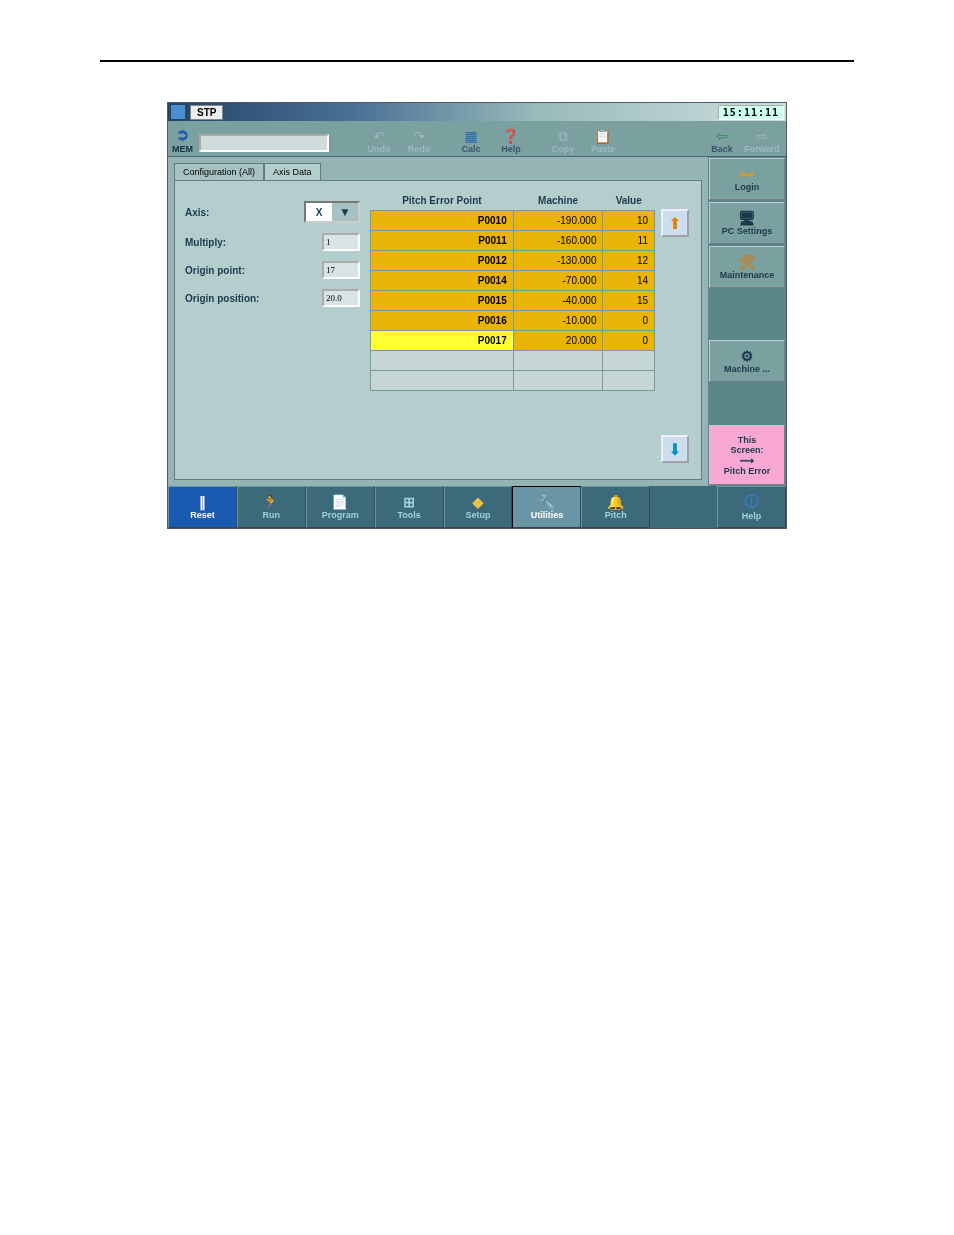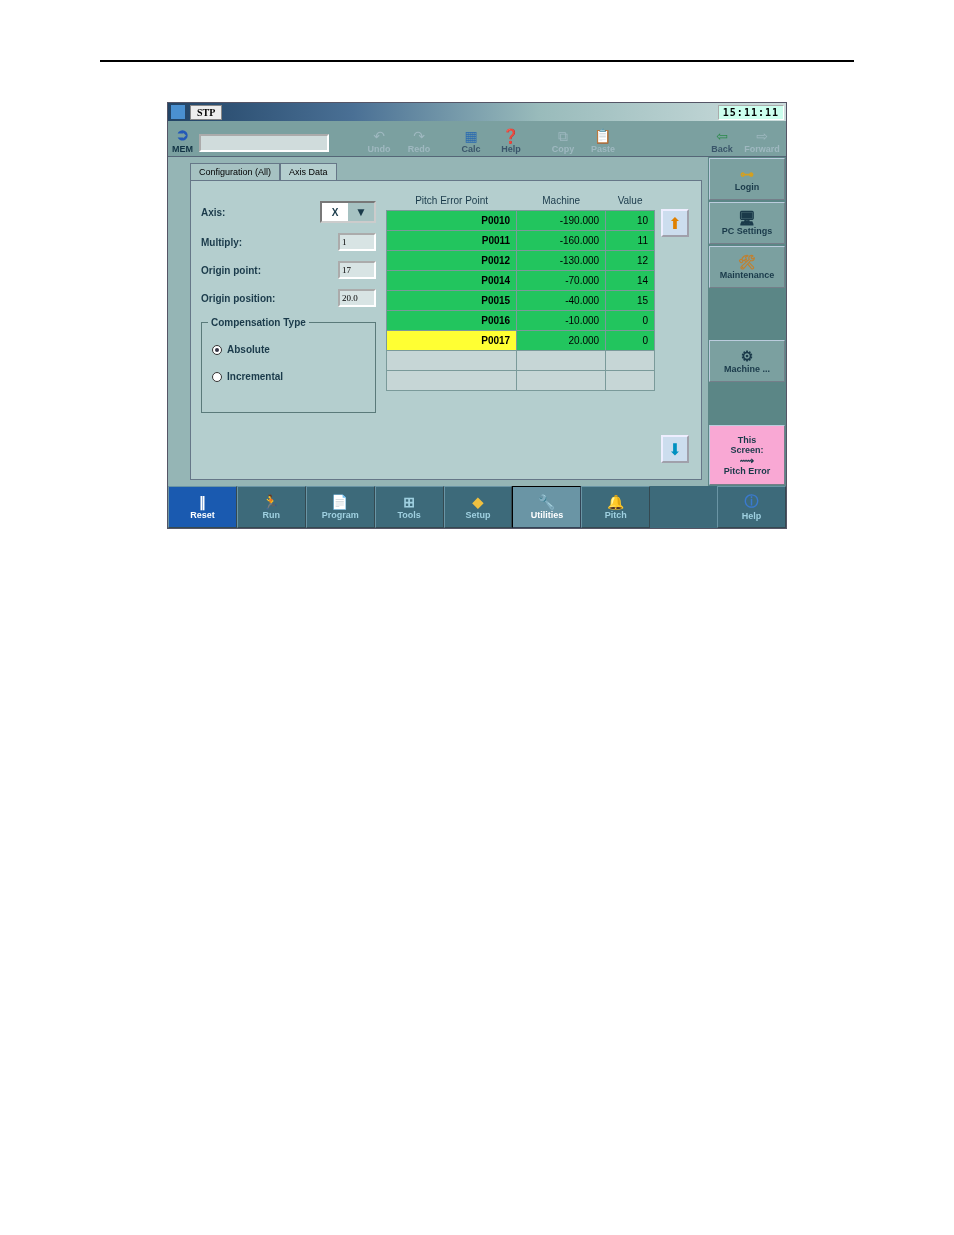--- a/index.html
+++ b/index.html
@@ -4,40 +4,40 @@
 <style>
   * { box-sizing: border-box; margin: 0; padding: 0; font-family: Tahoma, Arial, sans-serif; }
   body { background: #fff; width: 954px; }
   .page { width: 954px; padding: 60px 100px 0 100px; }
   .hr { border-top: 2px solid #000; margin-bottom: 40px; }
   .app { width: 620px; margin: 0 auto; background: #95b5b5; border: 1px solid #556; position: relative; }
 
   
   .titlebar { display: flex; align-items: center; height: 18px; background: linear-gradient(to right,#246,#4a7095 30%,#9bb 60%,#cdd); color:#000; font-size:10px; font-weight:bold; }
   .titlebar .logo { width:14px; height:14px; background:#4a90d0; margin:0 3px; display:inline-block; }
-  .titlebar .stp { background:#eee; padding:1px 6px; margin-left:2px; border:1px solid #888;font-family:Liberation Serif, serif; }
+  .titlebar .stp { background:#eee; padding:1px 6px; margin-left:2px; border:1px solid #888; }
   .titlebar .spacer { flex:1; }
   .titlebar .clock { background:#cfe; padding:1px 4px; font-family:monospace; letter-spacing:1px; margin-right:2px; border:1px inset #fff;}
 
   
   .toolbar { display:flex; align-items:flex-end; background:#7ba0a0; padding:2px 4px; height:36px; border-bottom:1px solid #567; }
   .toolbar .memgrp { display:flex; align-items:flex-end; gap:2px; }
   .toolbar .memicon { display:flex; flex-direction:column; align-items:center; font-size:9px; font-weight:bold; color:#134; }
   .toolbar .memicon .ic { font-size:16px; color:#2358b8; }
   .toolbar .memfield { width:130px; height:18px; background:#d0dcdc; border:2px inset #fff; margin-left:4px; margin-bottom:2px; }
   .toolbar .gap { width:30px; }
   .toolbar .tbtn { display:flex; flex-direction:column; align-items:center; width:40px; font-size:9px; color:#3a556a; cursor:pointer; }
   .toolbar .tbtn .ic { font-size:14px; height:16px; line-height:16px; }
   .toolbar .tbtn.disabled { color:#9fb8c0; }
   .toolbar .tbtn span:last-child { font-weight:bold; }
   .toolbar .spacer { flex:1; }
 
   
   .main { display:flex; background:#95b5b5; }
-  .workarea { flex:1; padding:6px;margin-left:16px; }
+  .workarea { flex:1; padding:6px; }
   .sidebar { width:78px; background:#5b8686; display:flex; flex-direction:column; }
   .sbtn { height:42px; display:flex; flex-direction:column; align-items:center; justify-content:center; font-size:9px; font-weight:bold; color:#1a3a4a; background:#7ba0a0; border:1px outset #bcd; margin:1px; cursor:pointer; }
   .sbtn .ic { font-size:14px; }
   .sgap { flex:1; }
   .sinfo { height:60px; background:#f9a8d4; border:1px outset #bcd; margin:1px; display:flex; flex-direction:column; align-items:center; justify-content:center; font-size:9px; font-weight:bold; color:#1a3a4a; text-align:center; }
 
   
   .tabs { display:flex; gap:0; font-size:9px; }
   .tab { padding:3px 8px; border:1px solid #678; border-bottom:none; background:#a6c2c2; cursor:pointer; }
   .tab.active { background:#b4cece; font-weight:normal; }
@@ -54,22 +54,22 @@
   fieldset.comp { border:1px solid #5a7a7a; padding:8px 6px 14px 6px; margin-top:6px; font-size:10px; }
   fieldset.comp legend { font-weight:bold; padding:0 3px; }
   .radio { display:flex; align-items:center; gap:5px; margin:8px 0 16px 4px; font-weight:bold; }
   .rdot { width:10px; height:10px; border-radius:50%; border:1px solid #333; background:#fff; display:inline-flex; align-items:center; justify-content:center; }
   .rdot.sel::after { content:""; width:4px; height:4px; border-radius:50%; background:#334; }
 
   
   .tblarea { flex:1; display:flex; gap:6px; }
   .tblwrap { flex:1; }
   table.grid { width:100%; border-collapse:collapse; font-size:10px; }
-  table.grid th { text-align:center; font-weight:normal; padding:4px 2px; color:#1a3a4a; background:transparent; }
-  table.grid td { border:1px solid #7a9a9a; padding:4px 6px; background:#22c55e; text-align:right; height:20px; }
+  table.grid th { text-align:center; font-weight:bold; padding:4px 2px; color:#1a3a4a; background:transparent; }
+  table.grid td { border:1px solid #7a9a9a; padding:4px 6px; background:#eab308; text-align:right; height:20px; }
   table.grid td.pt { font-weight:bold; text-align:right; }
   table.grid tr.sel td.pt { background:#ffff33; }
   table.grid tr.empty td { background:#c6d6d6; }
   .arrows { width:30px; display:flex; flex-direction:column; justify-content:space-between; padding:18px 0 6px 0; }
   .abtn { width:28px; height:28px; background:#cde; border:2px outset #eef; display:flex; align-items:center; justify-content:center; font-size:16px; cursor:pointer; }
   .abtn.up { color:#e08000; }
   .abtn.dn { color:#0090c0; }
 
   
   .bottombar { display:flex; background:#3d6a7a; height:42px; }
@@ -158,31 +158,20 @@
               <input class="numin" value="1" style="">
             </div>
             <div class="row">
               <label>Origin point:</label>
               <input class="numin" value="17" style="">
             </div>
             <div class="row">
               <label>Origin position:</label>
               <input class="numin" value="20.0" style="">
             </div>
-            <fieldset class="comp">
-              <legend>Compensation Type</legend>
-              <div class="radio">
-                <span class="rdot sel"></span>
-                <span>Absolute</span>
-              </div>
-              <div class="radio">
-                <span class="rdot"></span>
-                <span>Incremental</span>
-              </div>
-            </fieldset>
           </div>
 
           <div class="tblarea">
             <div class="tblwrap">
               <table class="grid">
                 <thead>
                   <tr>
                     <th>Pitch Error Point</th>
                     <th>Machine</th>
                     <th>Value</th>

